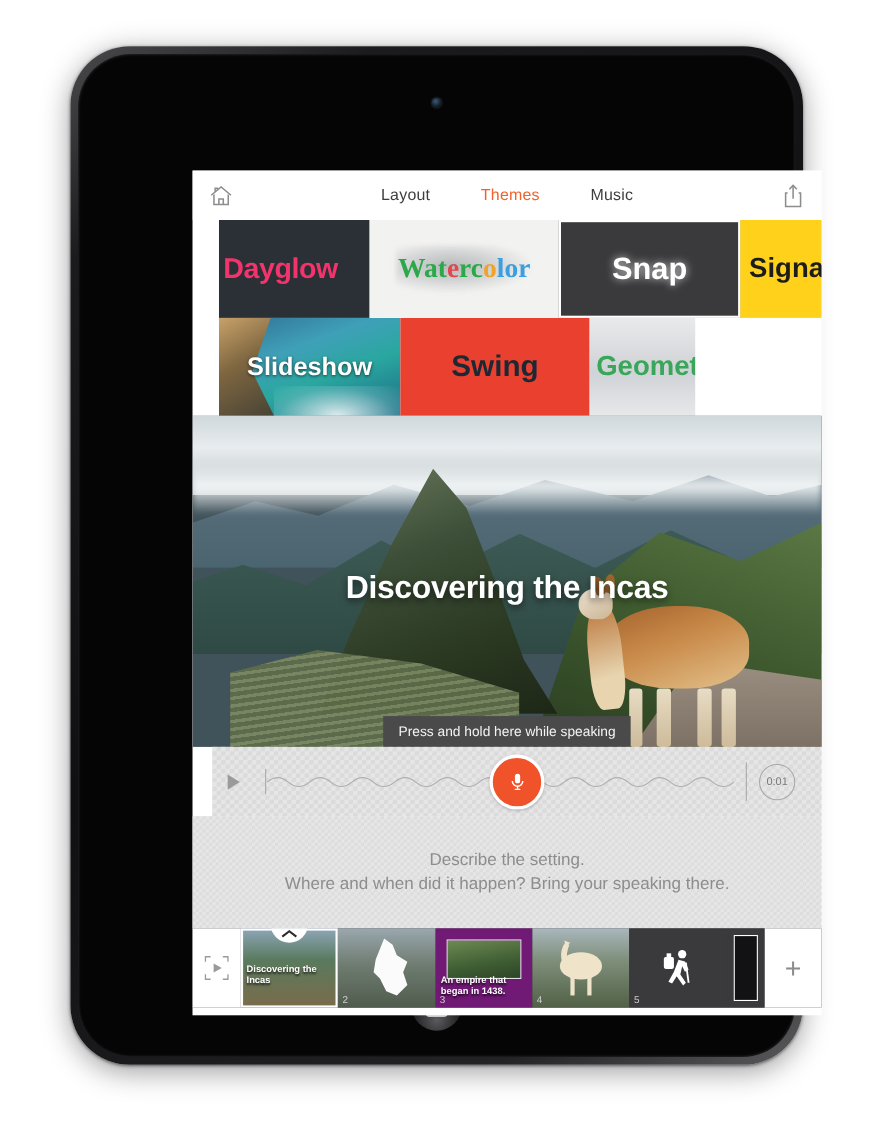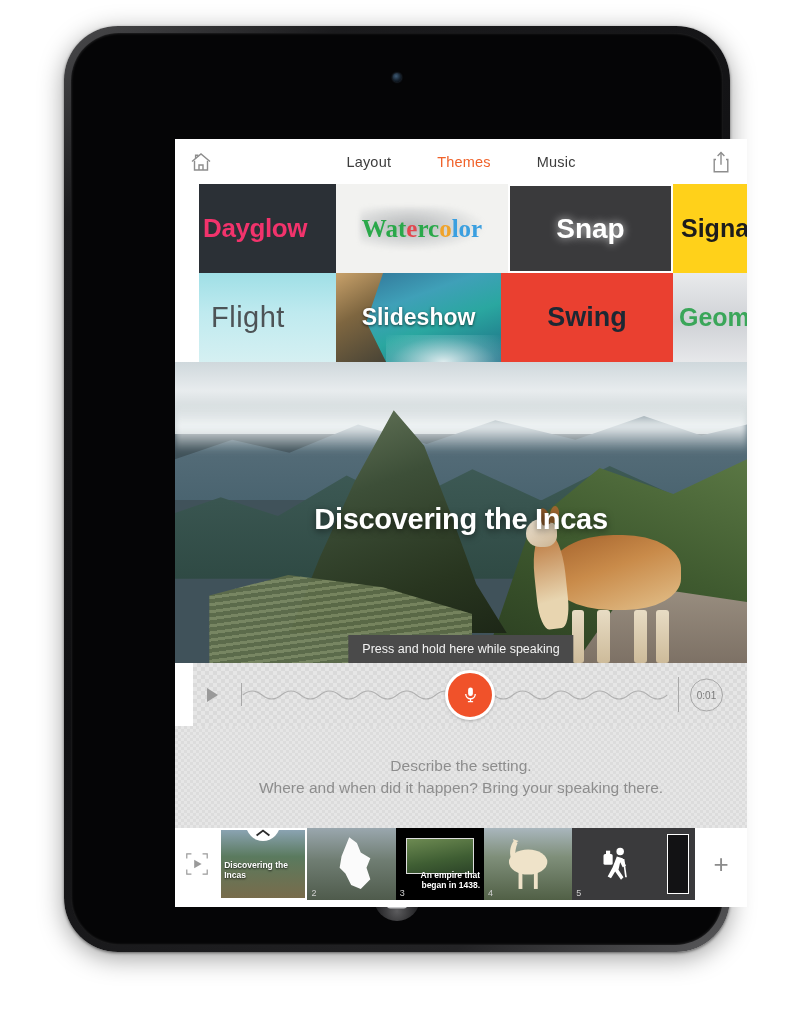--- a/index.html
+++ b/index.html
@@ -1,21 +1,21 @@
 <!DOCTYPE html>
 <html><head>
 <meta charset="utf-8">
 <style>
   html,body{margin:0;padding:0;background:#ffffff;}
   body{width:793px;height:1024px;overflow:hidden;font-family:"Liberation Sans",sans-serif;}
 
   
   .stage{position:relative;width:793px;height:1024px;background:#ffffff;}
   .tablet{
-    position:absolute;left:64px;top:26px;width:666px;height:926px;
+    position:absolute;left:64px;top:42px;width:666px;height:926px;
     border-radius:54px;
     background:linear-gradient(145deg,#4a4a4c 0%,#1b1b1d 14%,#101012 50%,#232325 86%,#5a5a5c 100%);
     box-shadow:0 6px 26px rgba(0,0,0,.38), 0 1px 3px rgba(0,0,0,.5);
   }
   .tablet-inner{
     position:absolute;left:7px;top:7px;width:652px;height:912px;border-radius:48px;
     background:#050506;
     box-shadow:inset 0 0 3px rgba(255,255,255,.22);
   }
   .camera{
@@ -172,21 +172,21 @@
   .thumb .num{position:absolute;left:4px;bottom:2px;font-size:9px;color:#cfcfcf;z-index:5;}
   .thumb .cap{position:absolute;left:5px;right:4px;top:46%;font-size:8.5px;color:#fff;font-weight:bold;
     text-shadow:0 1px 2px rgba(0,0,0,.8);z-index:5;line-height:1.15;}
   .chev{position:absolute;left:50%;top:-13px;transform:translateX(-50%);
     width:34px;height:26px;border-radius:0 0 17px 17px;background:#fff;z-index:6;
     display:flex;align-items:flex-end;justify-content:center;padding-bottom:3px;box-sizing:border-box;}
   .add-btn{width:54px;background:#fff;display:flex;align-items:center;justify-content:center;
     color:#8c8c8c;font-size:26px;font-weight:300;}
   .th1{background:linear-gradient(180deg,#8ea6b8 0%,#5a7a5e 40%,#7a6b4a 100%);}
   .th2{background:linear-gradient(180deg,#9aa7ae 0%,#6f7d72 45%,#4f5b4c 100%);}
-  .th3{background:#000000;text-align:right;}
+  .th3{background:#701a75;}
   .th3 .ph{position:absolute;left:10px;right:10px;top:10px;height:34px;border:1px solid #ddd;
     background:linear-gradient(170deg,#6d8a52 0%,#3f5e33 60%,#2c4428 100%);}
   .th4{background:linear-gradient(180deg,#a9b6bd 0%,#7f8f7a 40%,#516046 100%);}
   .th5{background:#3a3a3c;display:flex;align-items:center;justify-content:center;}
   .th6{width:36px;background:#3a3a3c;}
   .th6 .blk{position:absolute;left:6px;top:6px;right:6px;bottom:6px;background:#121214;border:1px solid #fff;}
 </style>
 </head>
 <body>
 
@@ -234,23 +234,20 @@
             <span class="tname"><span style="color:#2aa84a">Wat</span><span style="color:#e2474f">e</span><span style="color:#2aa84a">rc</span><span style="color:#f0a32a">o</span><span style="color:#3a9fe0">l</span><span style="color:#3a9fe0">o</span><span style="color:#3a9fe0">r</span></span>
           </div>
           <div class="theme t-snap">
             <span class="tname">Snap</span>
           </div>
           <div class="theme t-signal">
             <span class="tname">Signal</span>
           </div>
         </div>
         <div class="theme-row">
-          <div class="theme t-flight">
-            <span class="tname">Flight</span>
-          </div>
           <div class="theme t-slideshow">
             <div class="slide-rock"></div>
             <div class="slide-foam"></div>
             <span class="tname">Slideshow</span>
           </div>
           <div class="theme t-swing">
             <span class="tname">Swing</span>
           </div>
           <div class="theme t-geometry">
             <span class="tname">Geometry</span>

